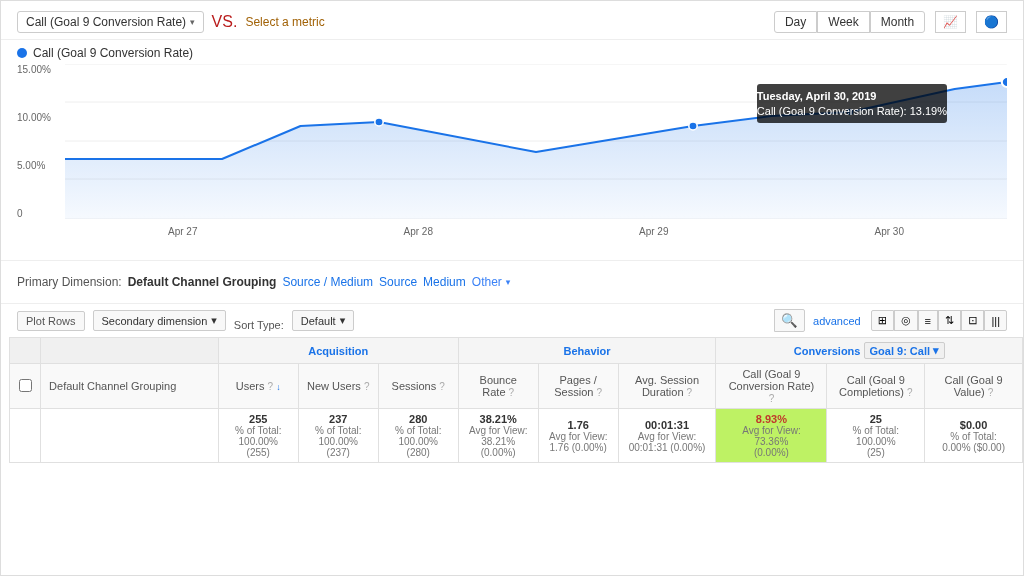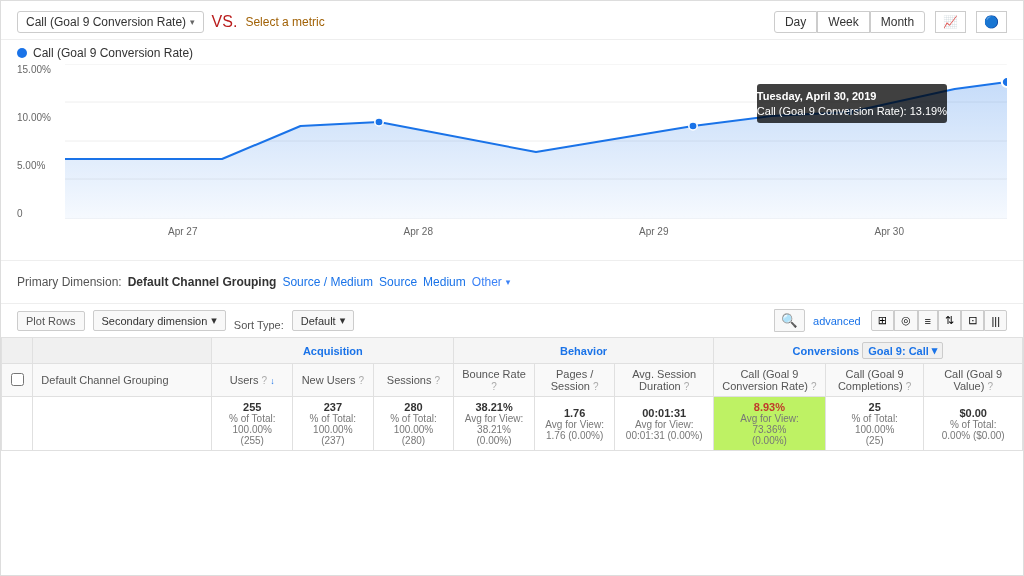--- a/index.html
+++ b/index.html
@@ -62,21 +62,21 @@
     .data-table th, .data-table td { border: 1px solid #e0e0e0; padding: 4px 8px; text-align: center; vertical-align: middle; }
     .data-table th { background: #f9f9f9; font-weight: normal; color: #555; }
     .data-table .section-header { background: #f0f0f0; font-weight: bold; font-size: 11px; }
     .data-table .group-header { background: #f5f5f5; font-weight: bold; color: #1a73e8; text-align: center; }
     .data-table .col-name { text-align: left; font-weight: bold; font-size: 11px; color: #333; padding-left: 12px; }
     .data-table .highlight { background: #bef264; }
     .data-table .sub-text { font-size: 10px; color: #777; display: block; }
     .sort-arrow { font-size: 9px; color: #1a73e8; }
     .info-icon { color: #aaa; font-size: 10px; cursor: pointer; }
     .goal-select { display: inline-flex; align-items: center; gap: 3px; background: #f0f0f0; border: 1px solid #ccc; padding: 1px 5px; border-radius: 2px; font-size: 11px; cursor: pointer; }
-    .table-wrapper { overflow: hidden; max-height: 160px; }
+    .table-wrapper { overflow: hidden; max-height: 160px; margin-left: 8px; }
     table { table-layout: fixed; }
     .col-check { width: 28px; }
     .col-name-col { width: 160px; }
     .col-users { width: 72px; }
     .col-newusers { width: 72px; }
     .col-sessions { width: 72px; }
     .col-bounce { width: 72px; }
     .col-pages { width: 72px; }
     .col-duration { width: 88px; }
     .col-conv { width: 100px; }

